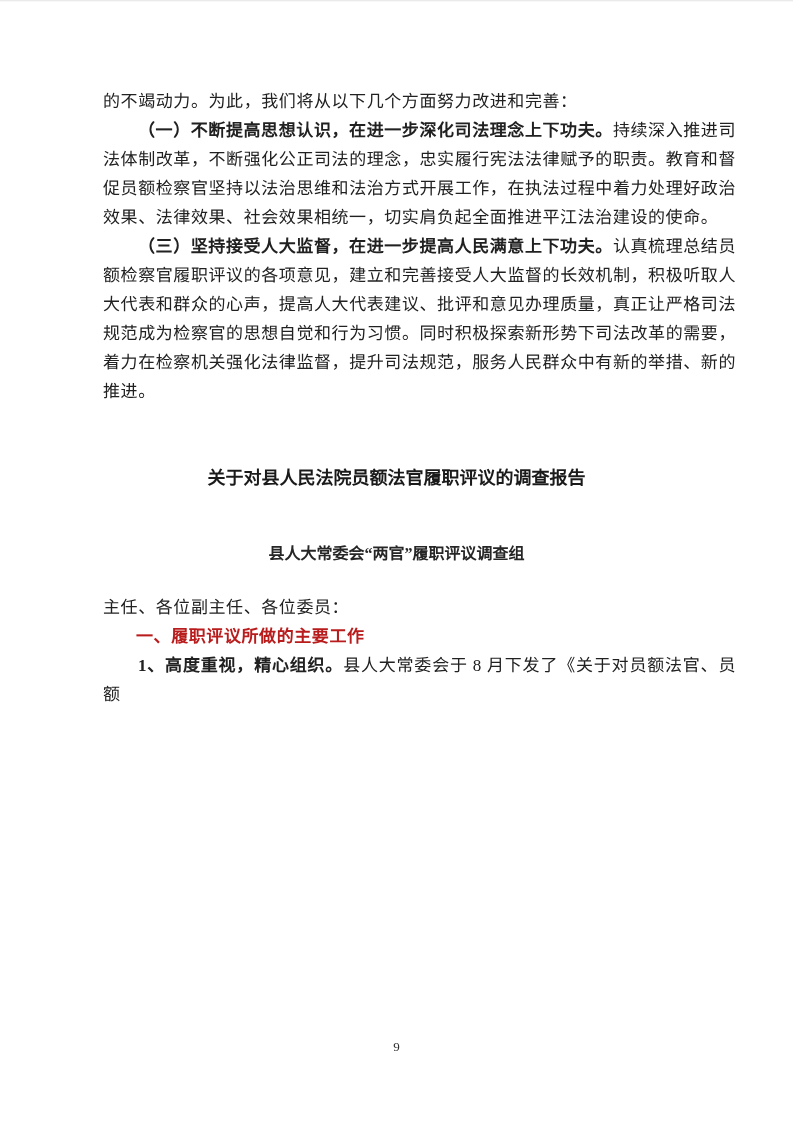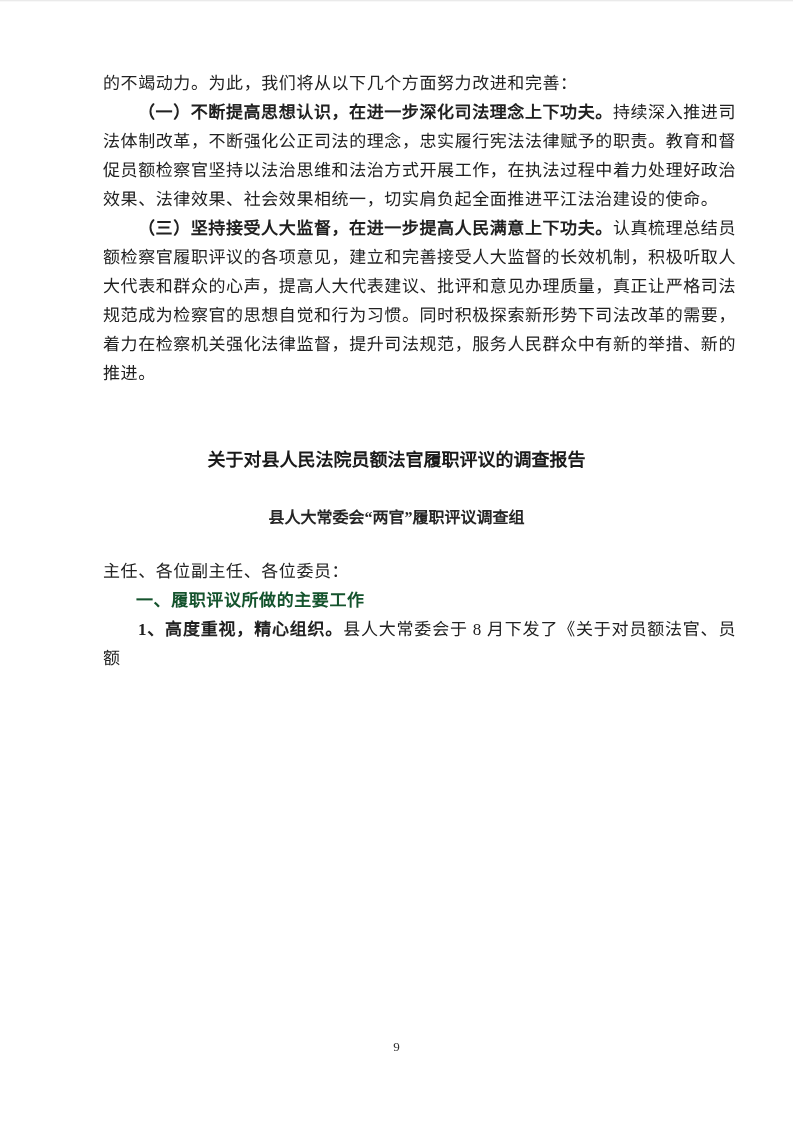--- a/index.html
+++ b/index.html
@@ -18,21 +18,21 @@
     color: #212121;
     box-sizing: border-box;
   }
   .scan-edge {
     position: absolute;
     top: 0; left: 0; right: 0;
     height: 2px;
     background: linear-gradient(to bottom, #e3e3e3, rgba(255,255,255,0));
   }
   .content {
-    padding: 69px 57px 0 103px;
+    padding: 87px 57px 0 103px;
   }
   .para {
     margin: 0;
     font-size: 17px;
     line-height: 29px;
     letter-spacing: 0.58px;
     text-align: justify;
     text-justify: inter-ideograph;
     word-break: break-all;
   }
@@ -41,37 +41,37 @@
   .report-title {
     margin: 57px -57px 0 -103px;
     text-align: center;
     font-family: "Liberation Sans", "DejaVu Sans", sans-serif;
     font-weight: bold;
     font-size: 18px;
     line-height: 30px;
     color: #1a1a1a;
   }
   .report-byline {
-    margin: 30px -57px 0 -103px;
+    margin: 48px -57px 0 -103px;
     text-align: center;
     font-weight: bold;
     font-size: 16px;
     line-height: 26px;
     color: #262626;
   }
   .salutation { margin-top: 26px; }
   .section-heading {
     margin: 0;
     font-family: "Liberation Sans", "DejaVu Sans", sans-serif;
     font-weight: bold;
     font-size: 17px;
     line-height: 29px;
     letter-spacing: 0.58px;
     text-indent: 33px;
-    color: #14532d;
+    color: #b91c1c;
   }
   .page-number {
     position: absolute;
     top: 1039px;
     left: 0;
     width: 100%;
     text-align: center;
     font-size: 13px;
     line-height: 16px;
     color: #2e2e2e;

